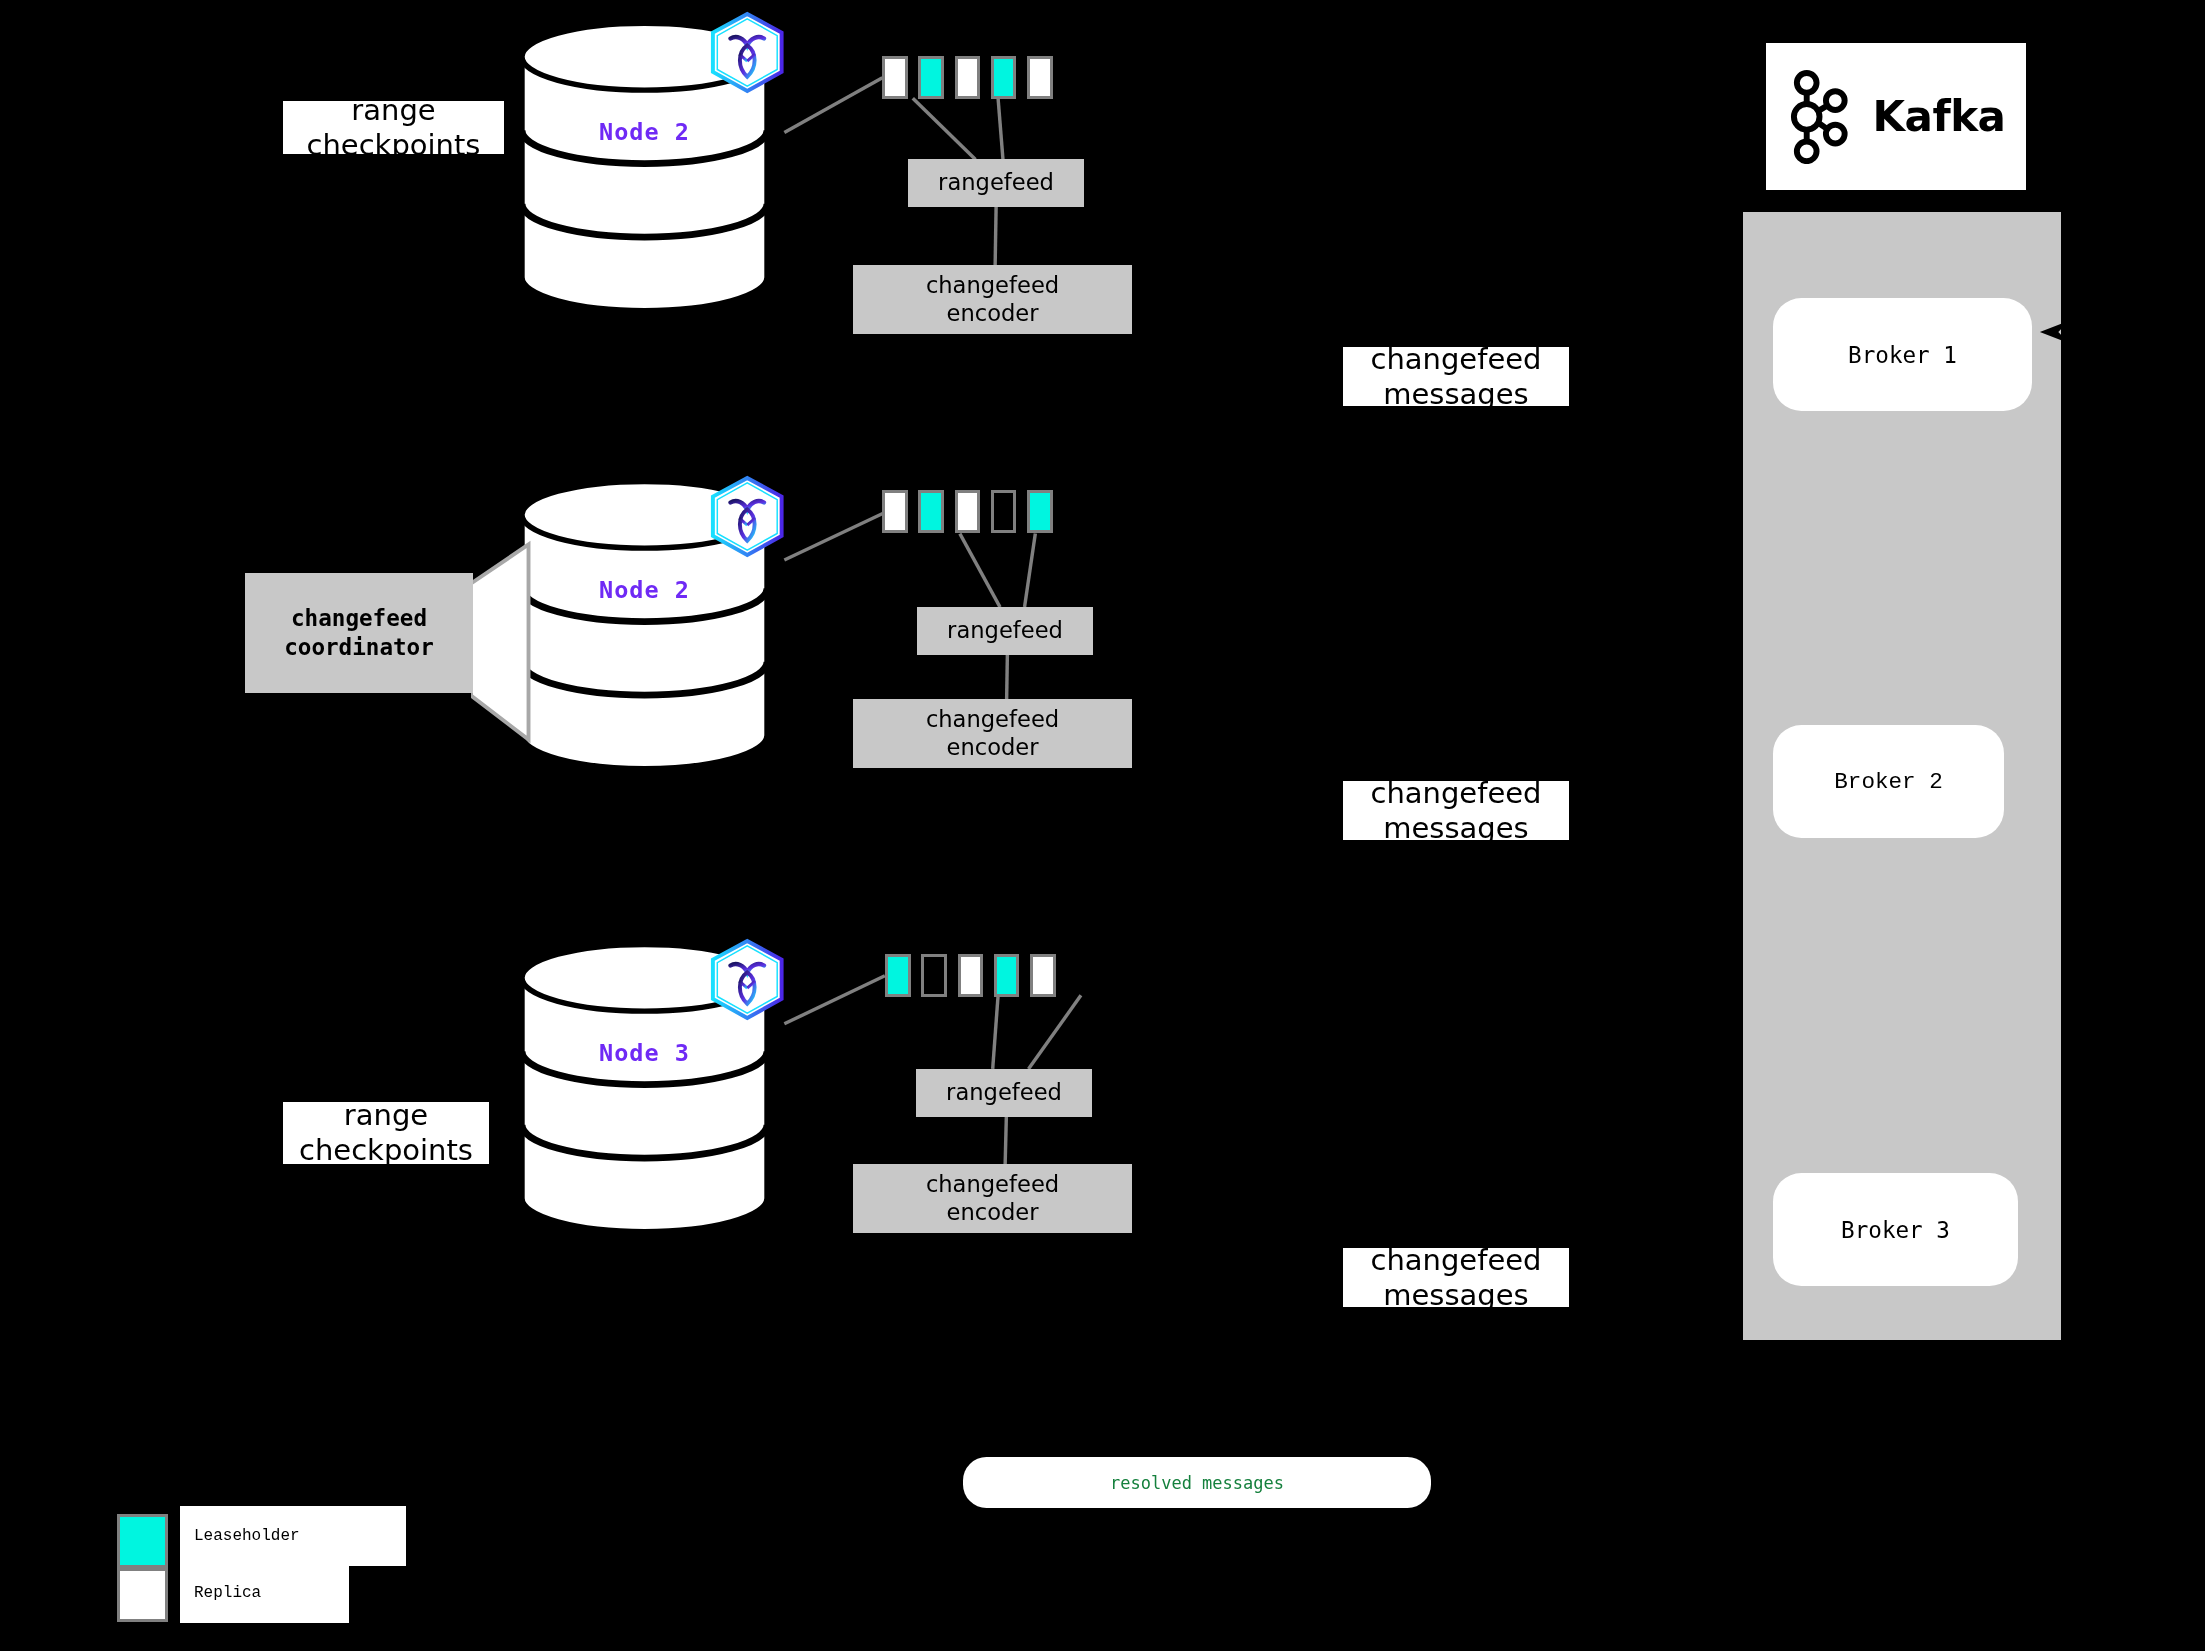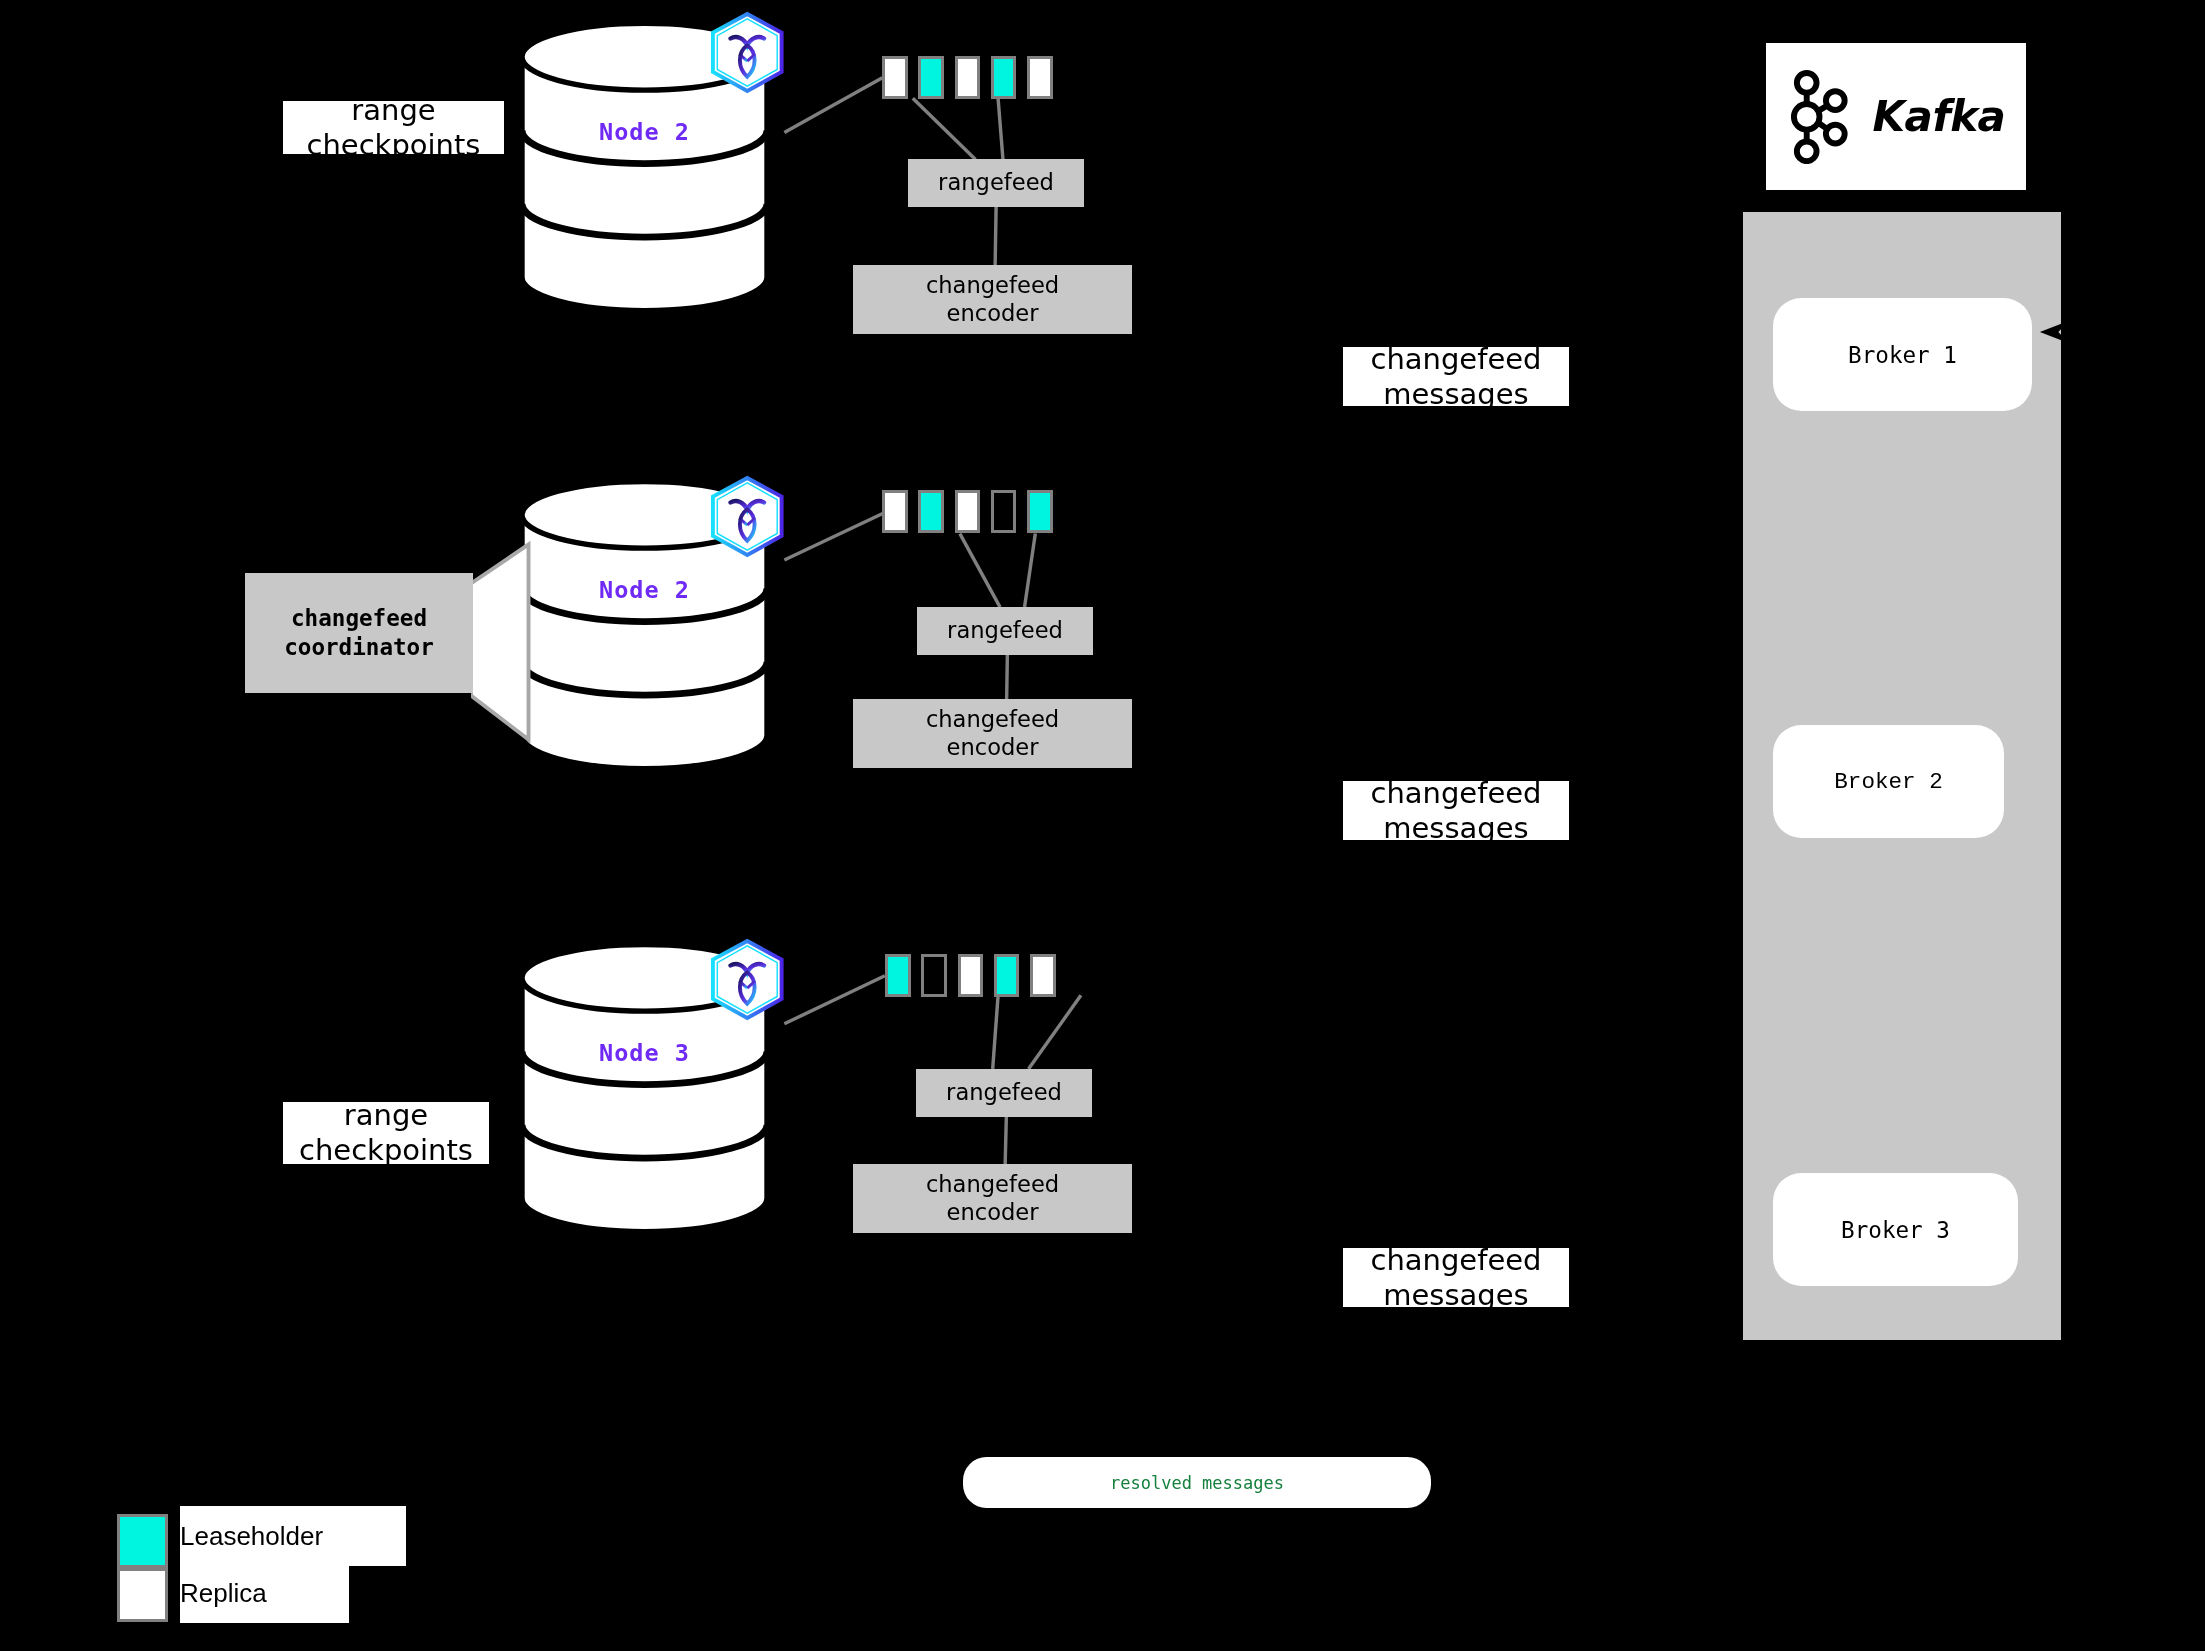--- a/index.html
+++ b/index.html
@@ -105,21 +105,20 @@
   .coord-wedge svg { display:block; }
 
   
   .kafka-logo-box {
     position: absolute;
     background: #ffffff;
     display: flex;
     align-items: center;
     justify-content: center;
     gap: 17px;
-    font-style: italic;
   }
   .kafka-word {
     font-family: "DejaVu Sans", sans-serif;
     font-weight: bold;
     font-size: 42px;
     color: #000000;
     letter-spacing: -0.5px;
   }
   .broker-panel { position: absolute; background: #c8c8c8; }
   .broker {
@@ -152,25 +151,25 @@
     position: absolute;
     width: 51px;
     height: 54px;
     border: 3.4px solid #808080;
     box-sizing: border-box;
   }
   .legend-label {
     position: absolute;
     background: #ffffff;
     color: #000000;
-    font-family: Liberation Sans, sans-serif;
-    font-size: 26px;
-    display: flex;
-    align-items: center;
-    padding-left: 0;
+    font-family: Liberation Mono, monospace;
+    font-size: 16px;
+    display: flex;
+    align-items: center;
+    padding-left: 14px;
     box-sizing: border-box;
   }
 
   
   #wires {
     position: absolute;
     left: 0; top: 0;
     width: 2205px; height: 1652px;
     pointer-events: none;
   }

